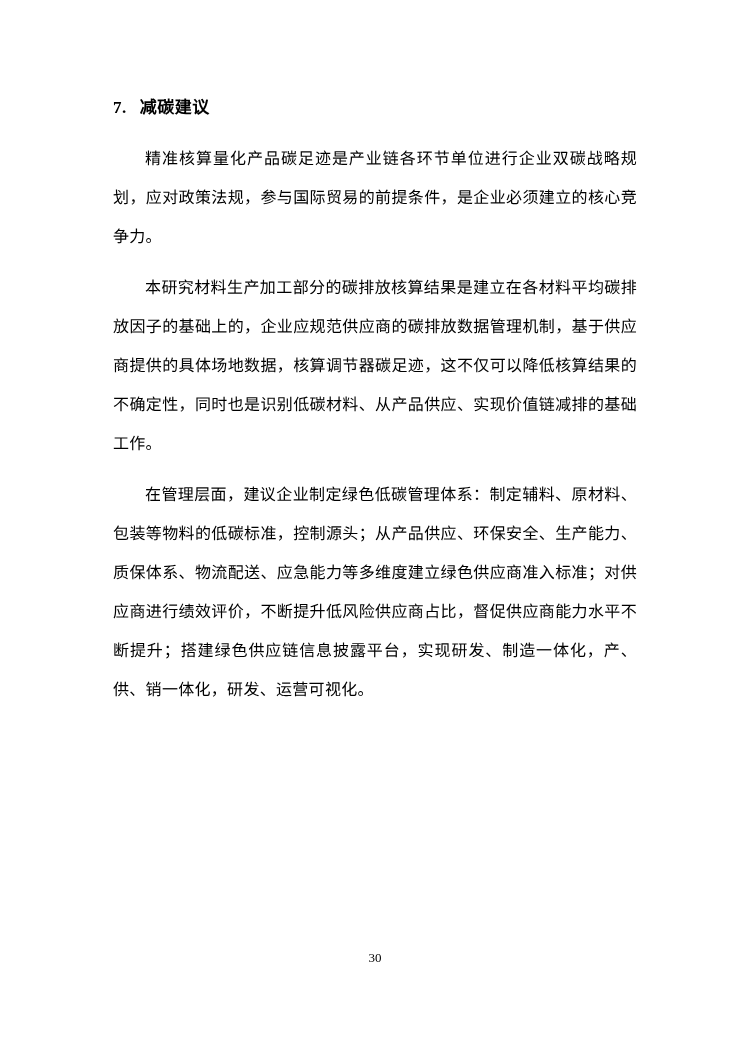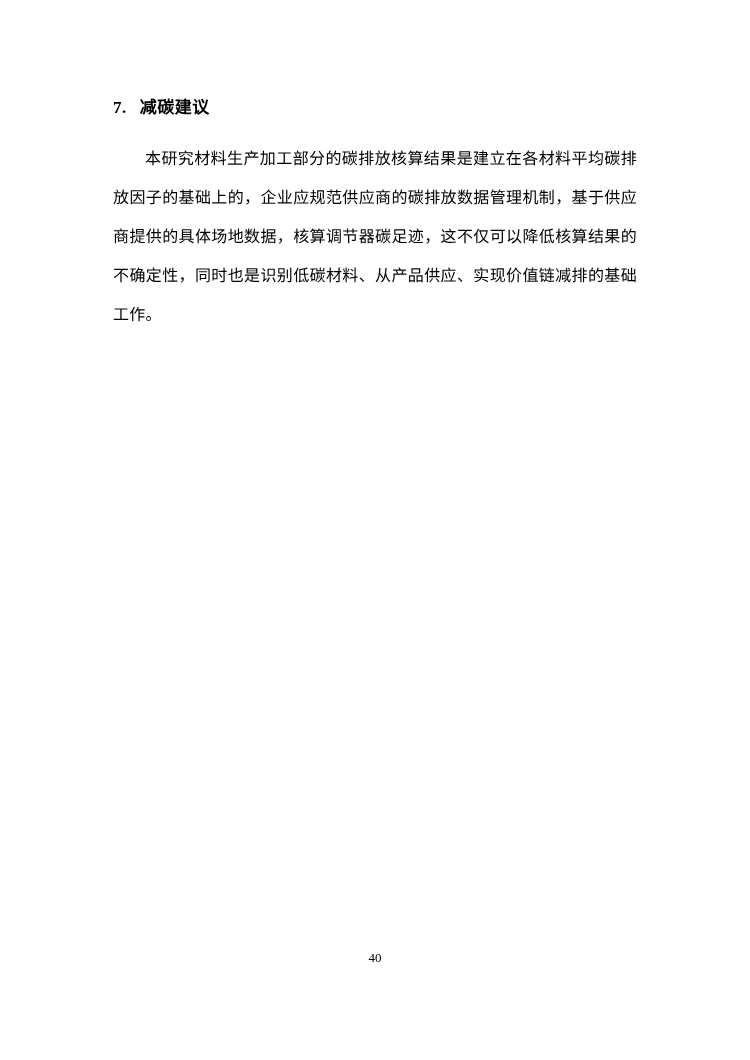--- a/index.html
+++ b/index.html
@@ -69,19 +69,21 @@
 </style>
 </head>
 <body>
 
 <div class="page">
   <div class="content">
     <h1 class="heading">
       <span class="h-num">7.</span><span class="h-title">减碳建议</span>
     </h1>
     <div class="body-text">
+      <p>精准核算量化产品碳足迹是产业链各环节单位进行企业双碳战略规划，应对政策法规，参与国际贸易的前提条件，是企业必须建立的核心竞争力。</p>
       <p>本研究材料生产加工部分的碳排放核算结果是建立在各材料平均碳排放因子的基础上的，企业应规范供应商的碳排放数据管理机制，基于供应商提供的具体场地数据，核算调节器碳足迹，这不仅可以降低核算结果的不确定性，同时也是识别低碳材料、从产品供应、实现价值链减排的基础工作。</p>
+      <p>在管理层面，建议企业制定绿色低碳管理体系：制定辅料、原材料、包装等物料的低碳标准，控制源头；从产品供应、环保安全、生产能力、质保体系、物流配送、应急能力等多维度建立绿色供应商准入标准；对供应商进行绩效评价，不断提升低风险供应商占比，督促供应商能力水平不断提升；搭建绿色供应链信息披露平台，实现研发、制造一体化，产、供、销一体化，研发、运营可视化。</p>
     </div>
   </div>
   <div class="page-footer">
-    <span class="page-number">40</span>
+    <span class="page-number">30</span>
   </div>
 </div>
 
 </body></html>

